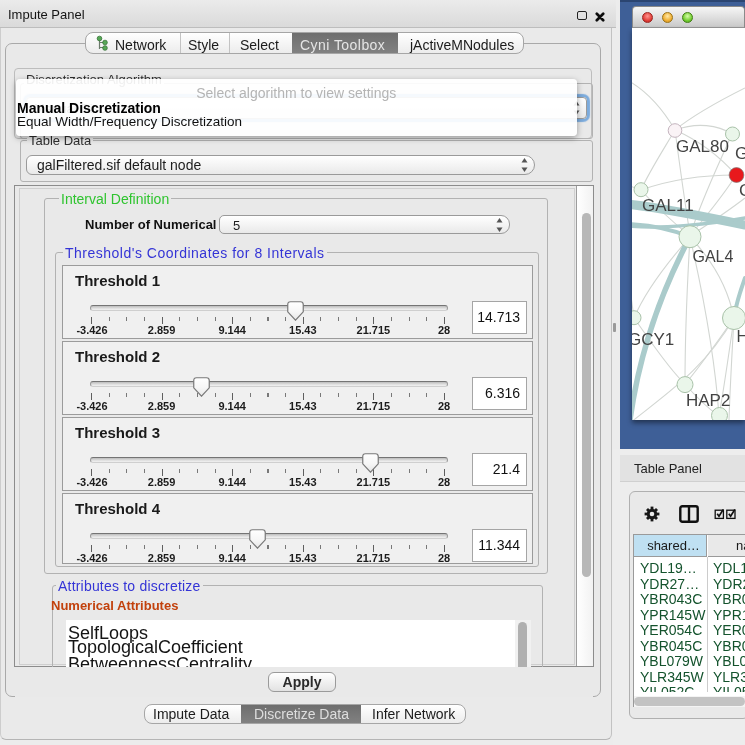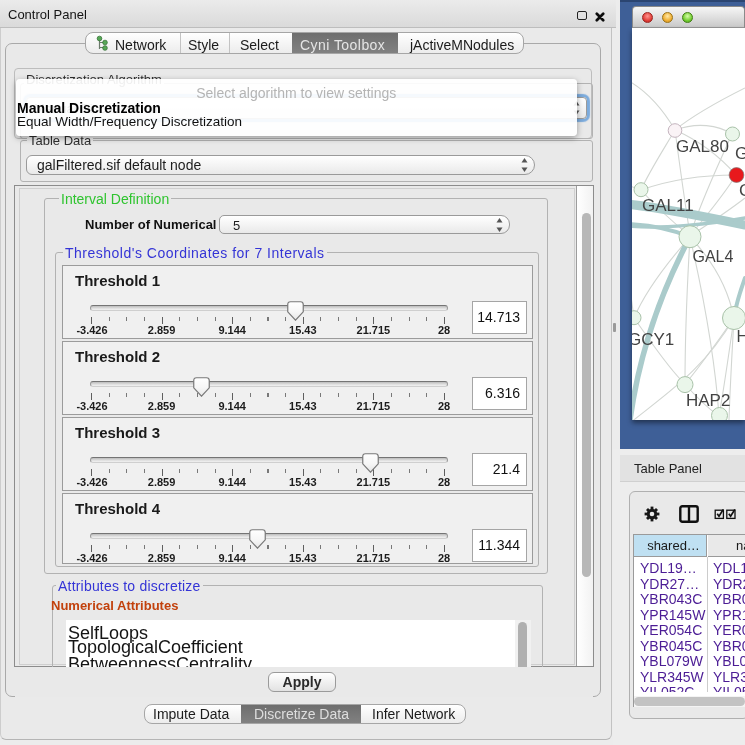--- a/index.html
+++ b/index.html
@@ -5,21 +5,21 @@
 * { margin:0; padding:0; box-sizing:border-box; }
 html,body { width:745px; height:745px; }
 #root {
   will-change:transform;
   position:relative; width:745px; height:745px; overflow:hidden;
   background:#ececec; font-family:"Liberation Sans", sans-serif;
   -webkit-font-smoothing:antialiased;
 }
 .abs { position:absolute; }
 .lbl13 { font-size:13px; color:#2a2a2a; white-space:nowrap; }
-.row14 { position:absolute; font-size:14px; color:#4c1d95; white-space:nowrap; }
+.row14 { position:absolute; font-size:14px; color:#14532d; white-space:nowrap; }
 .bold { font-weight:bold; }
 .groupbox { position:absolute; border:1px solid #b2b2b2; border-radius:3px; }
 .grouplabel { position:absolute; font-size:13px; background:#e9e9e9; padding:0 2px; white-space:nowrap; }
 .combo {
   position:absolute; background:linear-gradient(#ffffff,#f2f2f2 60%,#e9e9e9);
   border:1px solid #9a9a9a; border-radius:4px;
 }
 .combo .ctext { position:absolute; left:7px; top:50%; transform:translateY(-50%); font-size:13px; color:#1d1d1d; white-space:nowrap; }
 .spin { position:absolute; right:6px; top:50%; transform:translateY(-50%); width:7px; height:14px; }
 .tpanel { position:absolute; left:62px; width:471px; background:#f0f0f0; border:1px solid #9b9b9b; }
@@ -36,21 +36,21 @@
 .thumb { position:absolute; top:35px; width:17px; height:20px; }
 .litem { position:absolute; left:2.5px; font-size:18px; color:#141414; white-space:nowrap; }
 </style>
 </head>
 <body>
 <div id="root">
 
 <div class="abs" style="left:0;top:0;width:612px;height:740px;background:#eaeaea;border-radius:0 0 6px 6px;border-bottom:1px solid #b5b5b5;border-left:1px solid #cdcdcd;border-right:1px solid #c2c2c2;"></div>
 
 <div class="abs" style="left:0;top:0;width:616px;height:28px;background:linear-gradient(#ebebeb,#dadada);border-bottom:1px solid #bdbdbd;"></div>
-<div class="abs lbl13" style="left:8px;top:7px;color:#141414;">Control Panel</div>
+<div class="abs lbl13" style="left:8px;top:7px;color:#141414;">Impute Panel</div>
 
 <div class="abs" style="left:577px;top:10.5px;width:9.5px;height:9.5px;border:1.8px solid #222222;border-radius:2px;"></div>
 <svg class="abs" style="left:595px;top:11.5px;" width="10" height="10" viewBox="0 0 10 10">
       <path d="M1.8 1.8 L8.2 8.2 M8.2 1.8 L1.8 8.2" stroke="#0c0c0c" stroke-width="2.7" stroke-linecap="round"></path>
     </svg>
 
 <div class="abs" style="left:85px;top:32px;width:439px;height:22px;z-index:5;background:linear-gradient(#ffffff,#ececec);border:1px solid #a6a6a6;border-radius:8px;overflow:hidden;">
   <div class="abs" style="left:94px;top:0;width:1px;height:22px;background:#c3c3c3;"></div>
   <div class="abs" style="left:143px;top:0;width:1px;height:22px;background:#c3c3c3;"></div>
   <div class="abs" style="left:206px;top:0;width:106px;height:22px;background:linear-gradient(#6e6e6e,#838383);"></div>
@@ -107,21 +107,21 @@
 <div class="abs lbl13 bold" style="left:85px;top:217px;color:#111;">Number of Numerical</div>
 <div class="combo" style="left:219px;top:215px;width:291px;height:19px;border-radius:5px 9px 9px 5px;">
   <div class="ctext" style="left:13px;">5</div>
   <svg class="spin" viewBox="0 0 7 14">
         <path d="M3.5 0 L6.5 4.5 H0.5 Z" fill="#555"></path>
         <path d="M3.5 14 L6.5 9.5 H0.5 Z" fill="#555"></path>
       </svg>
 </div>
 
 <div class="groupbox" style="left:55px;top:252px;width:484px;height:315px;"></div>
-<div class="grouplabel" style="left:63px;top:245px;color:#3434d6;font-size:14px;letter-spacing:0.5px;">Threshold's Coordinates for 7 Intervals</div>
+<div class="grouplabel" style="left:63px;top:245px;color:#3434d6;font-size:14px;letter-spacing:0.5px;">Threshold's Coordinates for 8 Intervals</div>
 
 <div class="tpanel" style="top:265px;height:74px;">
   <div class="tname">Threshold 1</div>
   <div class="track"></div>
   <div class="ticksmin"></div>
   <div class="tickmaj" style="left:28px;"></div>
       <div class="tickmaj" style="left:98.6px;"></div>
       <div class="tickmaj" style="left:169.2px;"></div>
       <div class="tickmaj" style="left:239.8px;"></div>
       <div class="tickmaj" style="left:310.4px;"></div>

